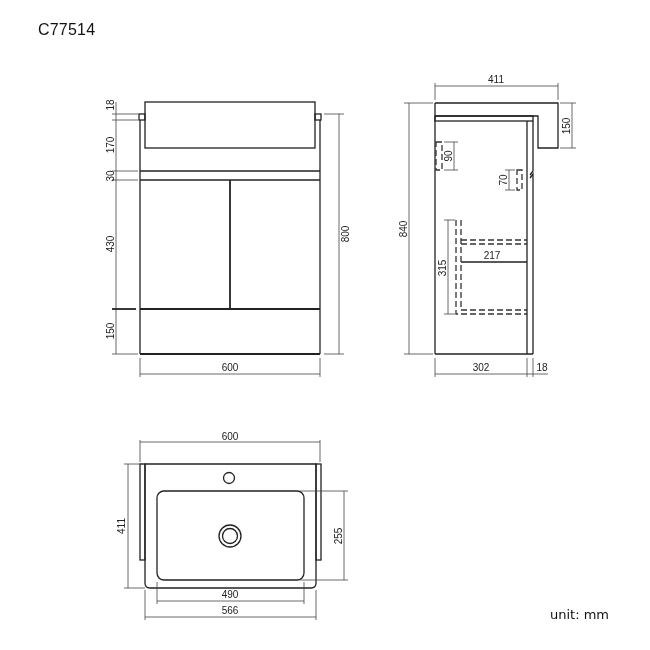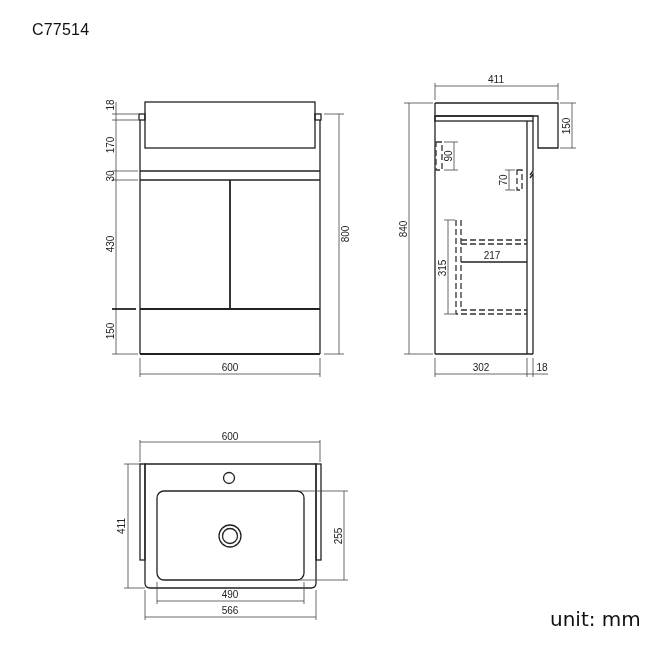--- a/index.html
+++ b/index.html
@@ -1,18 +1,18 @@
 <!DOCTYPE html>
 <html><head>
   <meta charset="utf-8">
   <style>
     html, body { margin: 0; padding: 0; background: #ffffff; }
     body { width: 650px; height: 650px; position: relative; overflow: hidden; font-family: "Liberation Sans", sans-serif; }
-    .code { position: absolute; left: 32px; top: 21px; font-size: 16px; color: #111; letter-spacing: 0.2px; }
-    .unit { position: absolute; left: 550px; top: 607px; font-size: 20px; color: #111; font-family: "DejaVu Sans", sans-serif; }
+    .code { position: absolute; left: 38px; top: 21px; font-size: 16px; color: #111; letter-spacing: 0.2px; }
+    .unit { position: absolute; left: 550px; top: 607px; font-size: 13px; color: #111; font-family: "DejaVu Sans", sans-serif; }
     svg { position: absolute; left: 0; top: 0; }
     .ln { stroke: #222; stroke-width: 1.3; fill: none; }
     .thk { stroke: #222; stroke-width: 1.8; fill: none; }
     .dim { stroke: #444; stroke-width: 0.8; fill: none; }
     .dsh { stroke: #333; stroke-width: 1.3; fill: none; stroke-dasharray: 6 3; }
     .txt { font-family: "Liberation Sans", sans-serif; font-size: 10px; fill: #222; }
   </style>
 </head>
 <body>
 

